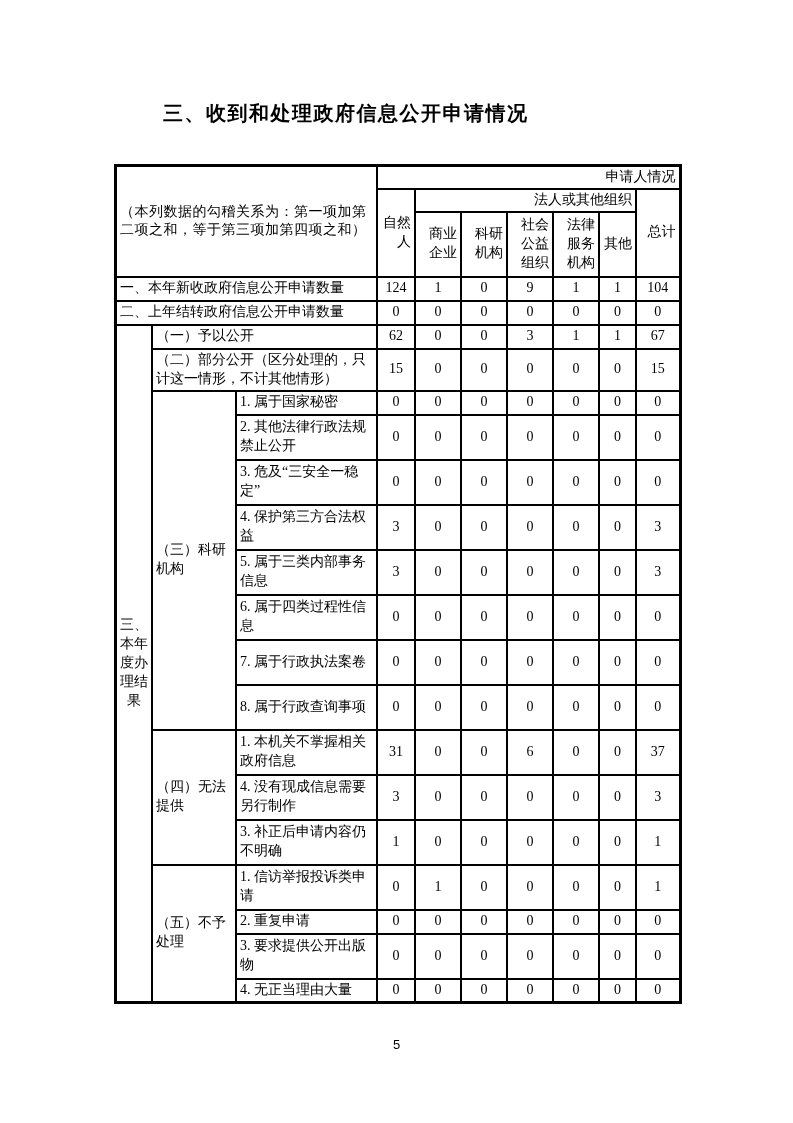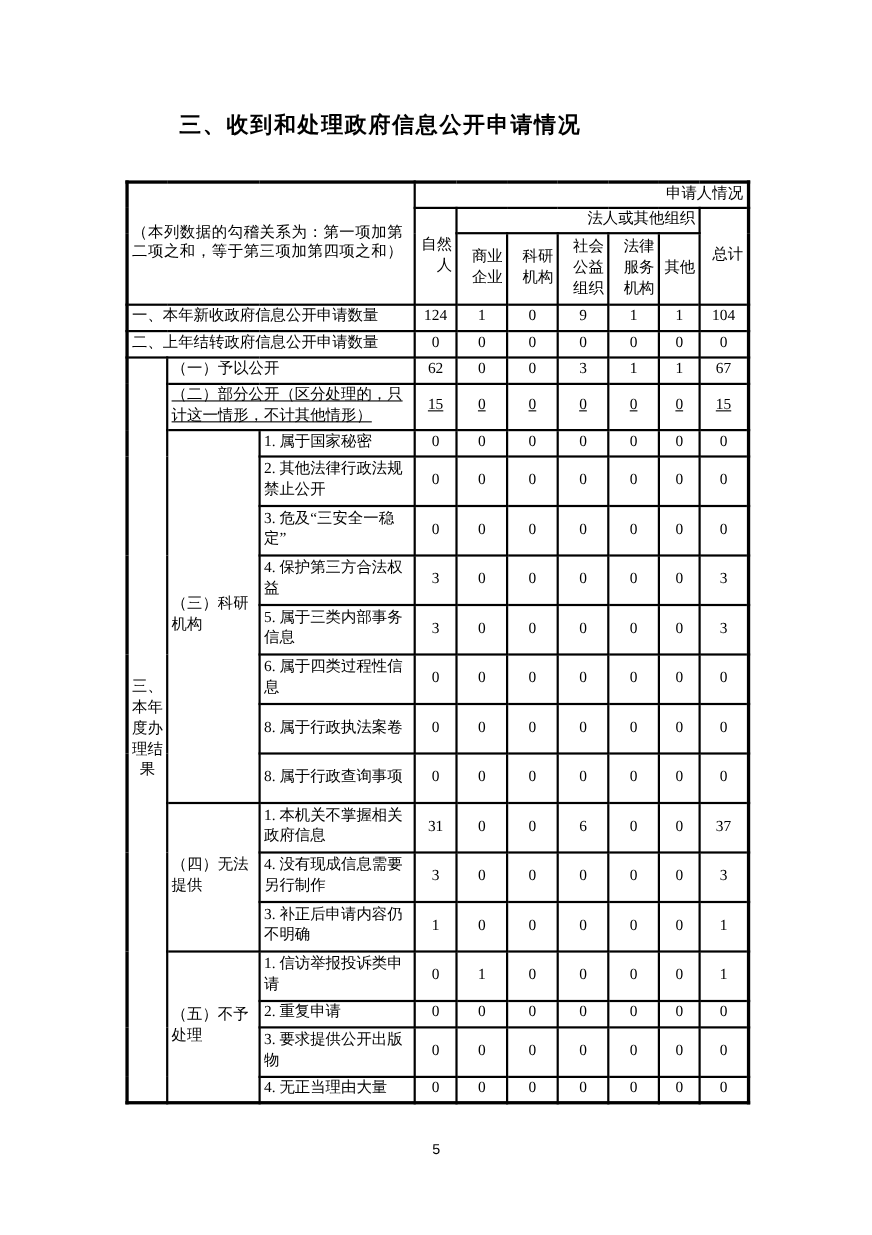--- a/index.html
+++ b/index.html
@@ -29,21 +29,21 @@
   td.corner{line-height:1.6;padding:2px 4px;letter-spacing:.5px;}
   td.vert{
     text-align:center;padding:0 1px;line-height:1.9;
     word-break:break-all;letter-spacing:0;
   }
   tr.hr1{height:23px;}
   tr.hr2{height:22px;}
   tr.hr3{height:65px;}
   tr.rs{height:24px;}
   tr.rd{height:45px;}
-  tr.rm{height:37px;text-decoration:underline;}
+  tr.rm{height:37px;}
   .pageno{
     position:absolute;top:1037px;left:0;width:100%;
     text-align:center;font-size:13px;
     font-family:"Liberation Sans","DejaVu Sans",sans-serif;
   }
 </style>
 </head>
 <body>
 
 <div class="title">三、收到和处理政府信息公开申请情况</div>
@@ -180,21 +180,21 @@
     <td class="lbl">6. 属于四类过程性信息</td>
     <td class="num">0</td>
     <td class="num">0</td>
     <td class="num">0</td>
     <td class="num">0</td>
     <td class="num">0</td>
     <td class="num">0</td>
     <td class="num">0</td>
   </tr>
   <tr class="rd">
-    <td class="lbl">8. 属于行政执法案卷</td>
+    <td class="lbl">7. 属于行政执法案卷</td>
     <td class="num">0</td>
     <td class="num">0</td>
     <td class="num">0</td>
     <td class="num">0</td>
     <td class="num">0</td>
     <td class="num">0</td>
     <td class="num">0</td>
   </tr>
   <tr class="rd">
     <td class="lbl">8. 属于行政查询事项</td>

